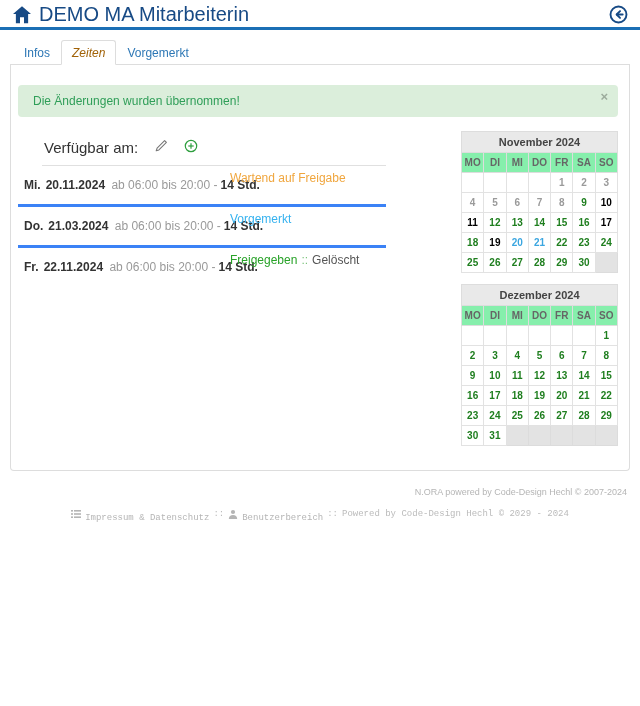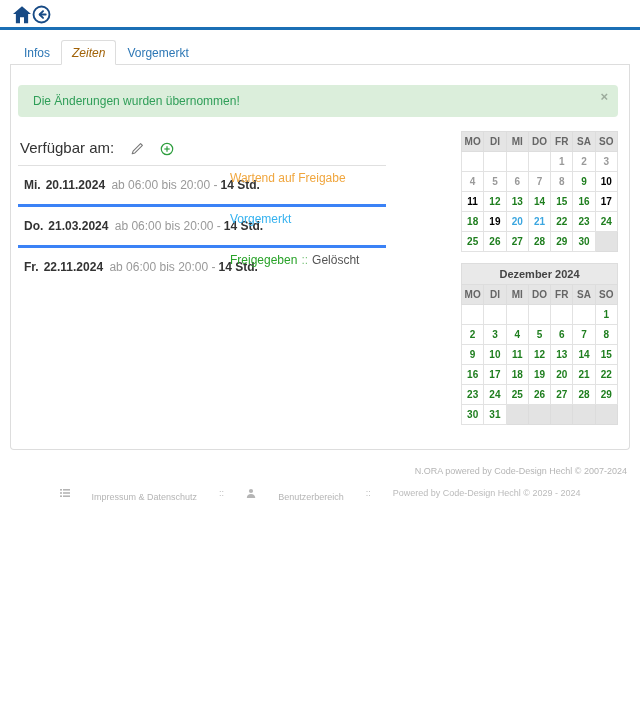--- a/index.html
+++ b/index.html
@@ -33,22 +33,22 @@
   .alert { position: relative; background: #dbeedb; color: #2f9e58; font-size: 12px;
            padding: 9px 30px 9px 15px; border-radius: 4px; margin-bottom: 14px; min-height: 30px; }
   .alert-close { position: absolute; right: 10px; top: 5px; color: #9cab9c; font-size: 13px;
                  font-weight: bold; cursor: pointer; line-height: 1; }
 
   
   .content { display: flex; justify-content: space-between; align-items: flex-start; }
   .left-col { width: 368px; padding-top: 8px; }
   .right-col { width: 157px; }
 
-  .avail-heading-row { display: flex; align-items: flex-end; gap: 16px; padding: 0 0 9px 2px;
-                       border-bottom: 1px solid #e0e0e0; }
+  .avail-heading-row { display: flex; align-items: flex-start; gap: 16px; padding: 0 0 9px 2px;
+                       border-bottom: 1px solid #e0e0e0; margin-left: 24px; }
   .avail-heading { font-size: 15px; color: #333; }
   .mini-ico { width: 14px; height: 14px; cursor: pointer; }
 
   .entry { position: relative; font-size: 12px; padding: 12px 0 12px 6px;
            border-bottom: 3px solid #3b82f6; white-space: nowrap; }
   .entry:last-child { border-bottom: none; }
   .e-day, .e-date, .e-hours { font-weight: bold; color: #333; }
   .e-day { margin-right: 5px; }
   .e-date { margin-right: 3px; }
   .e-time { color: #999; margin-right: 3px; }
@@ -57,44 +57,45 @@
   .c-info { color: #36b2ef; }
   .c-success { color: #28a228; }
   .e-sep { color: #7cc47c; margin: 0 4px; }
   .e-suffix { color: #555; }
 
   
   .cal { width: 157px; margin-bottom: 11px; }
   .cal-title { border: 1px solid #ddd; border-bottom: none; background: #e9e9e9; color: #444;
                font-weight: bold; font-size: 11px; text-align: center; padding: 4px 0; }
   .cal table { width: 100%; border-collapse: collapse; table-layout: fixed; }
-  .cal th { border: 1px solid #ddd; background: #e5e5e5; color: #666; font-size: 10px;
+  .cal th { border: 1px solid #ddd; background: #86efac; color: #666; font-size: 10px;
             font-weight: bold; padding: 4px 0; }
   .cal td { border: 1px solid #e2e2e2; height: 20px; text-align: center;
             font-weight: bold; font-size: 10px; cursor: default; }
   .day.green { color: #1e7e1e; cursor: pointer; }
   .day.black { color: #000; cursor: pointer; }
   .day.blue  { color: #3ba6e0; cursor: pointer; }
   .day.muted { color: #9a9a9a; }
   .day.filler { background: #e3e3e3; border-color: #dcdcdc; }
 
   
   .footer { margin-top: 16px; font-size: 9px; color: #b5b5b5; }
   .footer-line1 { text-align: right; padding-right: 13px; margin-bottom: 8px; }
-  .footer-line2 { display: flex; justify-content: center; align-items: center; gap: 22px; color: #bbb; }
+  .footer-line2 { display: flex; justify-content: center; align-items: center; gap: 4px; color: #bbb; font-family: Liberation Mono, monospace; }
   .footer-line2 a { color: #b5b5b5; text-decoration: none; }
   .f-ico { width: 10px; height: 10px; }
 </style>
 </head>
 <body>
 
 <div class="app-header">
   <svg class="home-ico" viewBox="0 0 16 16">
     <path d="M8 1 L15.2 7.2 L12.9 7.2 L12.9 14.5 L9.6 14.5 L9.6 9.8 L6.4 9.8 L6.4 14.5 L3.1 14.5 L3.1 7.2 L0.8 7.2 Z" fill="#174a85"></path>
   </svg>
+  <div class="app-title">DEMO MA Mitarbeiterin</div>
   <svg class="back-btn" viewBox="0 0 20 20">
     <circle cx="10" cy="10" r="8.4" fill="none" stroke="#174a85" stroke-width="2"></circle>
     <path d="M11.6 6.4 L8 10 L11.6 13.6" fill="none" stroke="#174a85" stroke-width="2" stroke-linecap="round" stroke-linejoin="round"></path>
     <line x1="8.4" y1="10" x2="14.4" y2="10" stroke="#174a85" stroke-width="2" stroke-linecap="round"></line>
   </svg>
 </div>
 
 <div class="tab-bar">
   <a class="tab">Infos</a>
   <a class="tab active">Zeiten</a>
@@ -137,20 +138,21 @@
 
       <div class="entry">
         <span class="e-day">Fr.</span><span class="e-date">22.11.2024</span>
         <span class="e-time">ab 06:00 bis 20:00 -</span><span class="e-hours">14 Std.</span>
         <span class="e-status"><span class="c-success">Freigegeben</span><span class="e-sep">::</span><span class="e-suffix">Gelöscht</span></span>
       </div>
     </div>
 
     <div class="right-col">
         <div class="cal">
+          <div class="cal-title">November 2024</div>
           <table>
             <tbody>
               <tr>
                 <th>MO</th>
                 <th>DI</th>
                 <th>MI</th>
                 <th>DO</th>
                 <th>FR</th>
                 <th>SA</th>
                 <th>SO</th>

